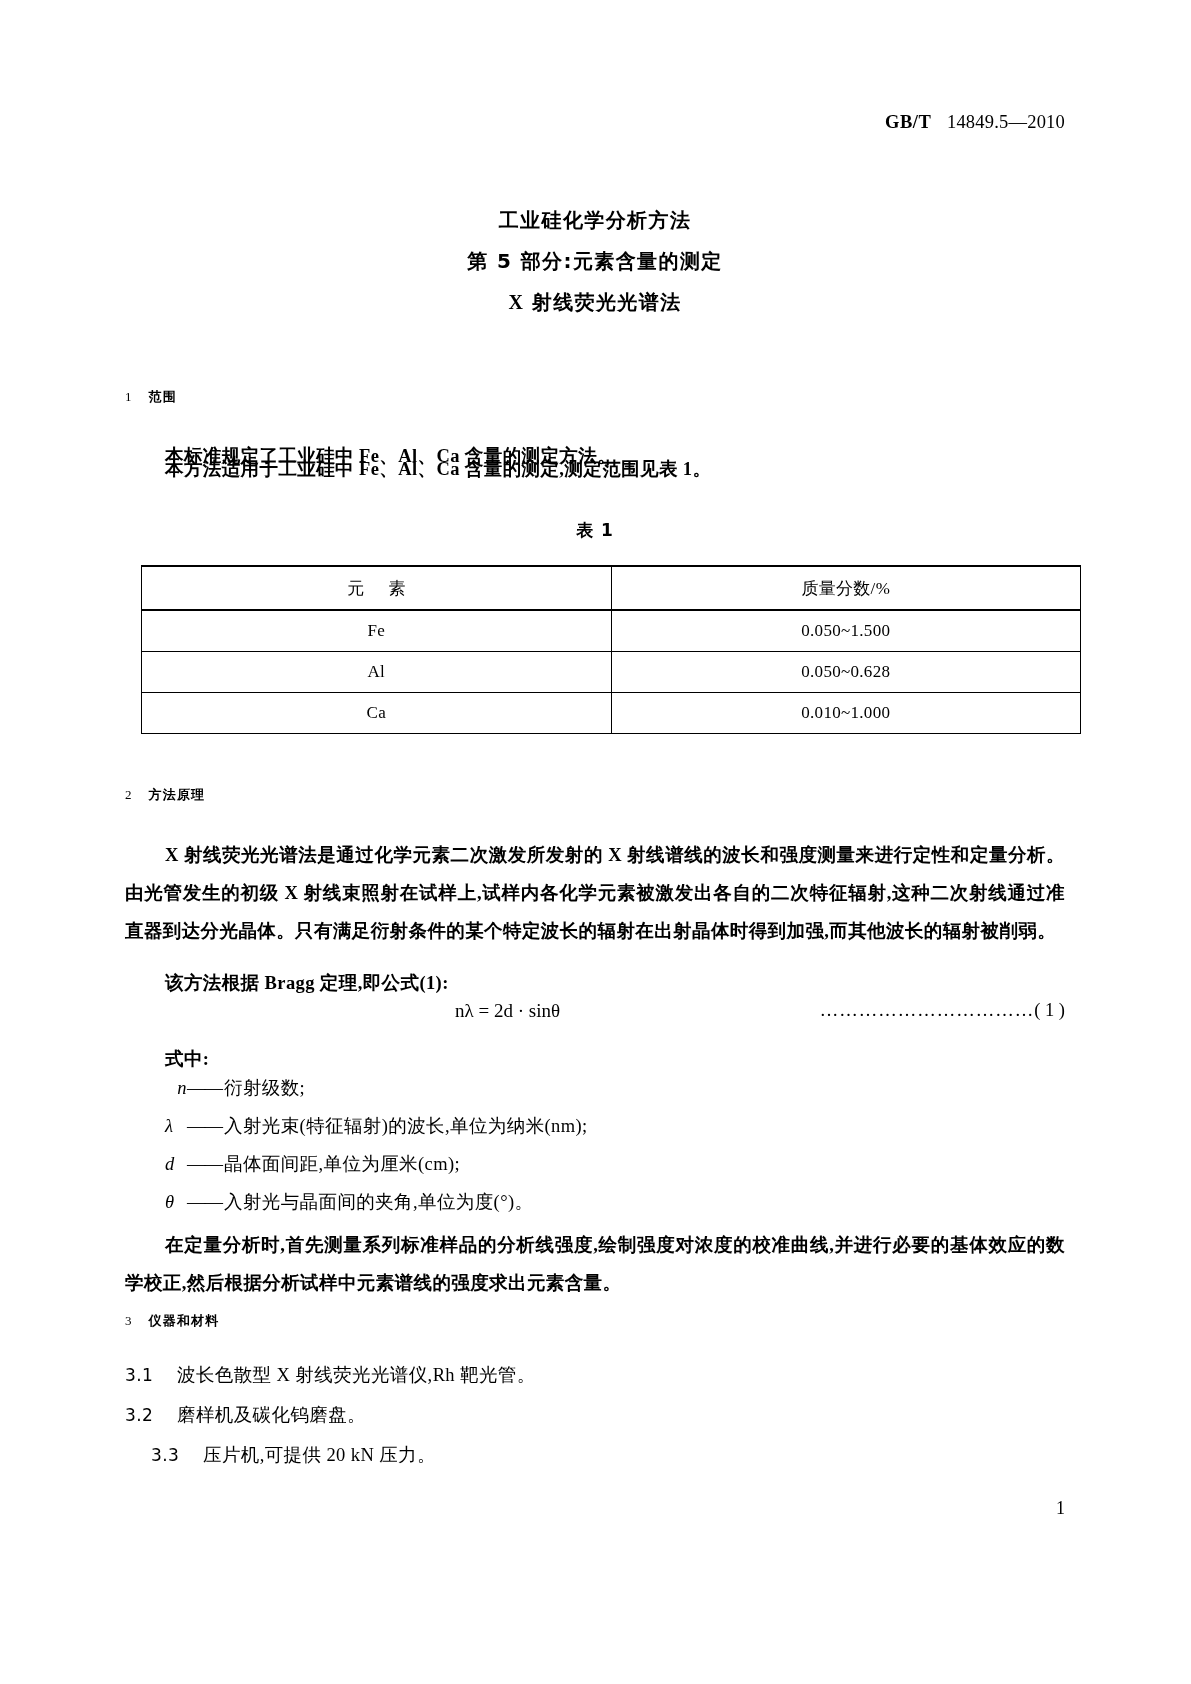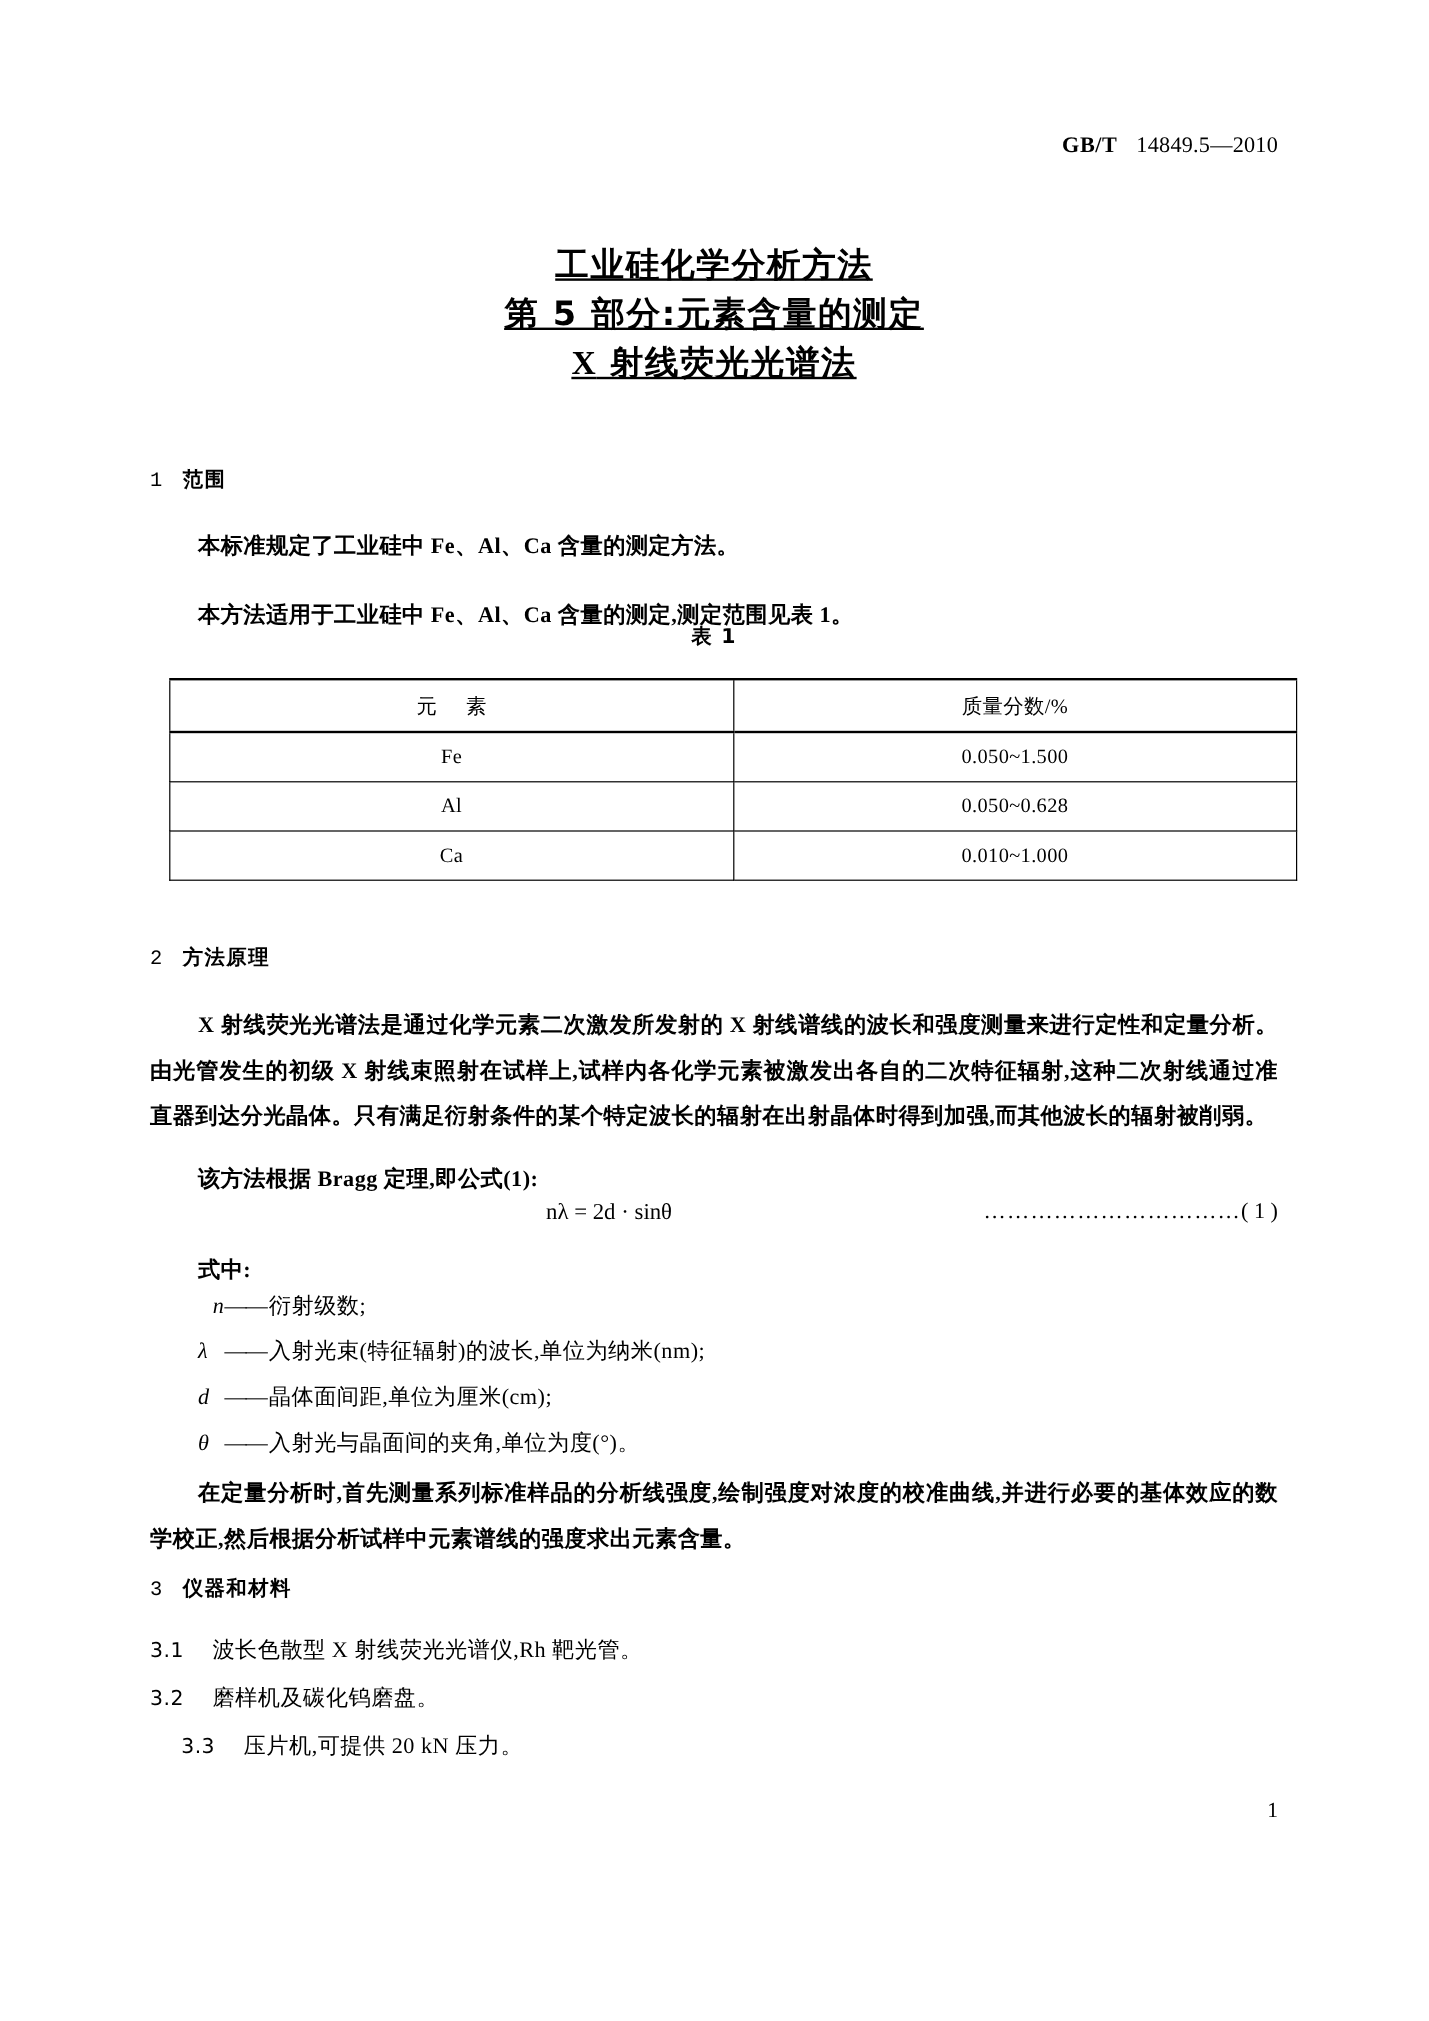--- a/index.html
+++ b/index.html
@@ -47,37 +47,36 @@
   .title-block {
     position: absolute;
     top: 200px;
     left: 0;
     width: 940px;
     text-align: center;
   }
   .title-line {
     font-family: "DejaVu Sans", "Liberation Sans", sans-serif;
     font-weight: bold;
-    font-size: 28px;
+    font-size: 20px;
     line-height: 41px;
     letter-spacing: 1.4px;
     white-space: nowrap;
-    text-decoration: underline;
   }
   .title-line .lat {
     font-family: "Liberation Serif", "DejaVu Serif", serif;
     font-weight: bold;
     letter-spacing: 0.5px;
   }
 
   
   .sec-h {
-    font-family: Liberation Mono, monospace;
-    font-weight: bold;
-    font-size: 17px;
+    font-family: Liberation Serif, serif;
+    font-weight: bold;
+    font-size: 13px;
     letter-spacing: 1.2px;
     position: absolute;
     left: 0;
   }
   .sec-h .num {
     font-weight: normal;
     letter-spacing: 0;
     margin-right: 17px;
   }
 
@@ -216,21 +215,21 @@
       <div class="title-line">工业硅化学分析方法</div>
       <div class="title-line">第 5 部分:元素含量的测定</div>
       <div class="title-line"><span class="lat">X</span><span> 射线荧光光谱法</span></div>
     </div>
 
     <div class="sec-h" style="top:388px;">
       <span class="num">1</span><span>范围</span>
     </div>
 
     <div class="para indent-1" style="top:437px;">本标准规定了工业硅中 Fe、Al、Ca 含量的测定方法。</div>
-    <div class="para indent-1" style="top:494px;">本方法适用于工业硅中 Fe、Al、Ca 含量的测定,测定范围见表 1。</div>
+    <div class="para indent-1" style="top:450px;">本方法适用于工业硅中 Fe、Al、Ca 含量的测定,测定范围见表 1。</div>
 
     <div class="table-caption" style="top:519px;">表 1</div>
 
     <div style="position:absolute; top:565px; left:0; width:940px;">
       <table class="t1">
         <thead>
           <tr>
             <th class="colA"><span class="sp-wide">元    素</span></th>
             <th class="colB">质量分数/%</th>
           </tr>

